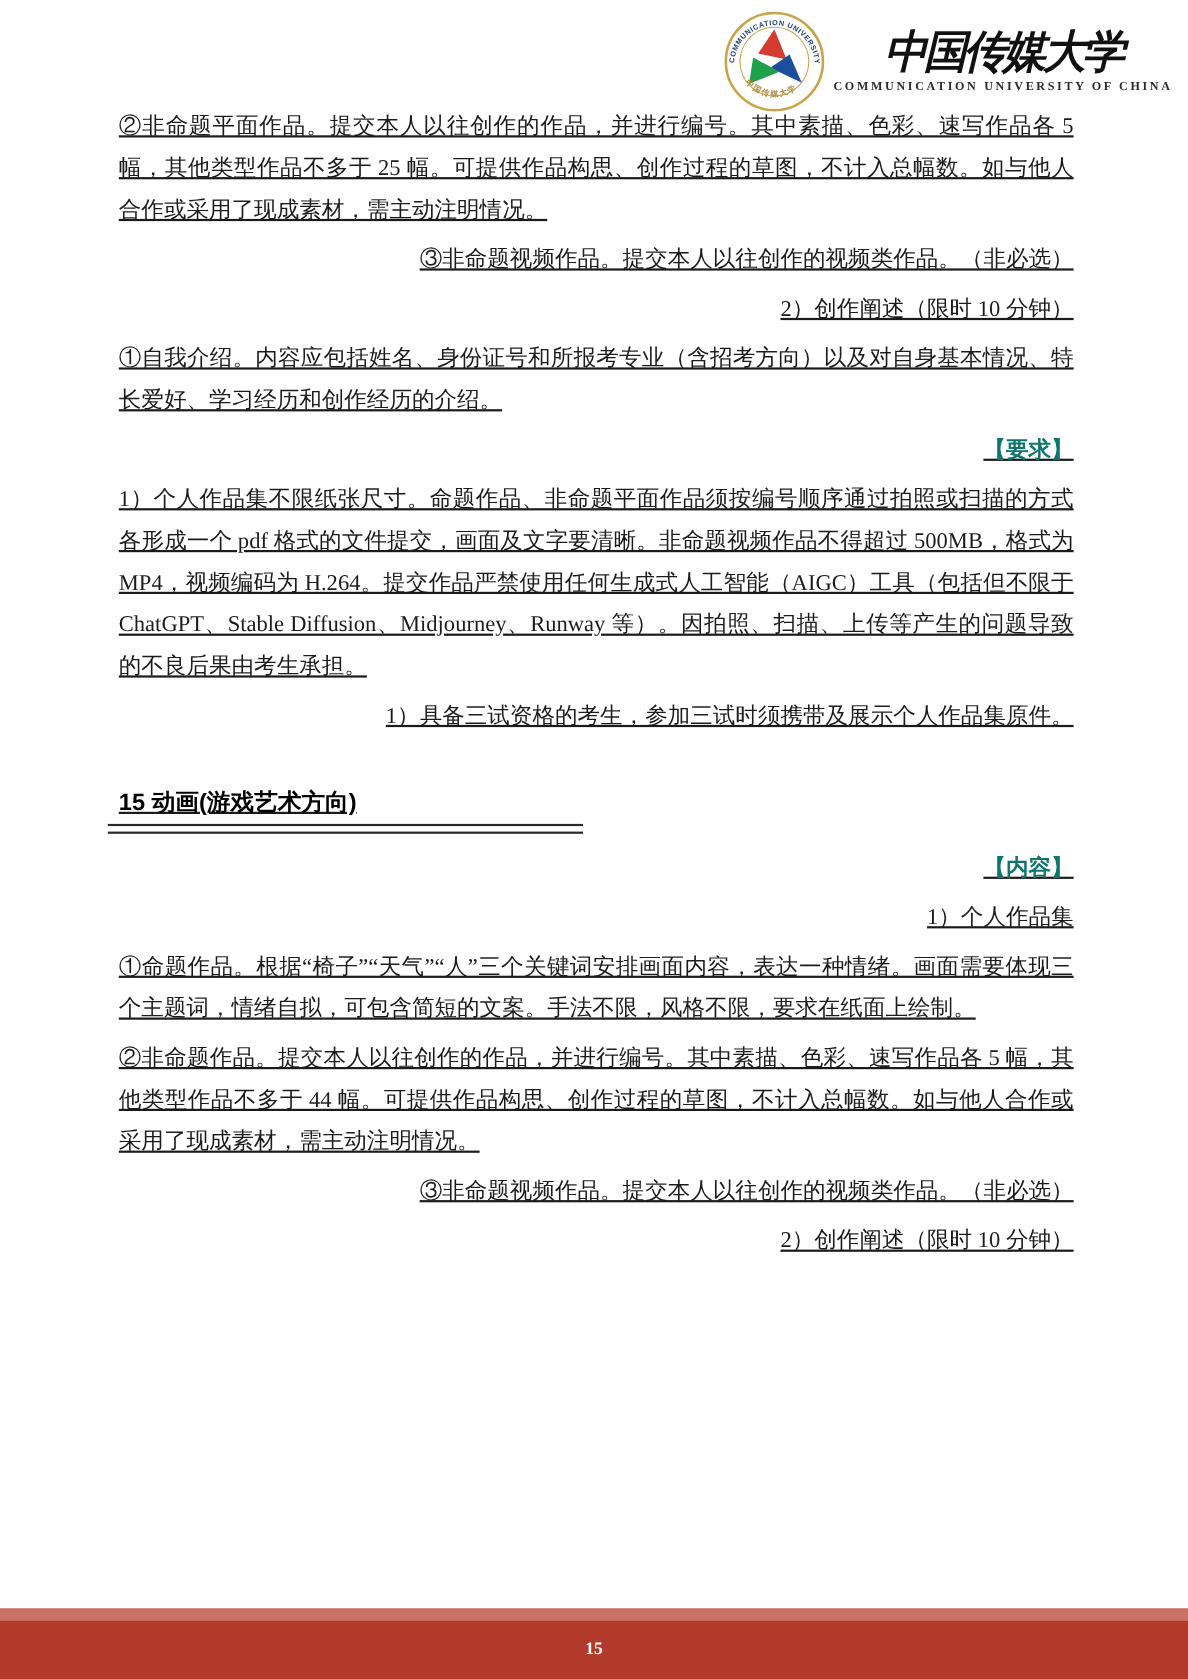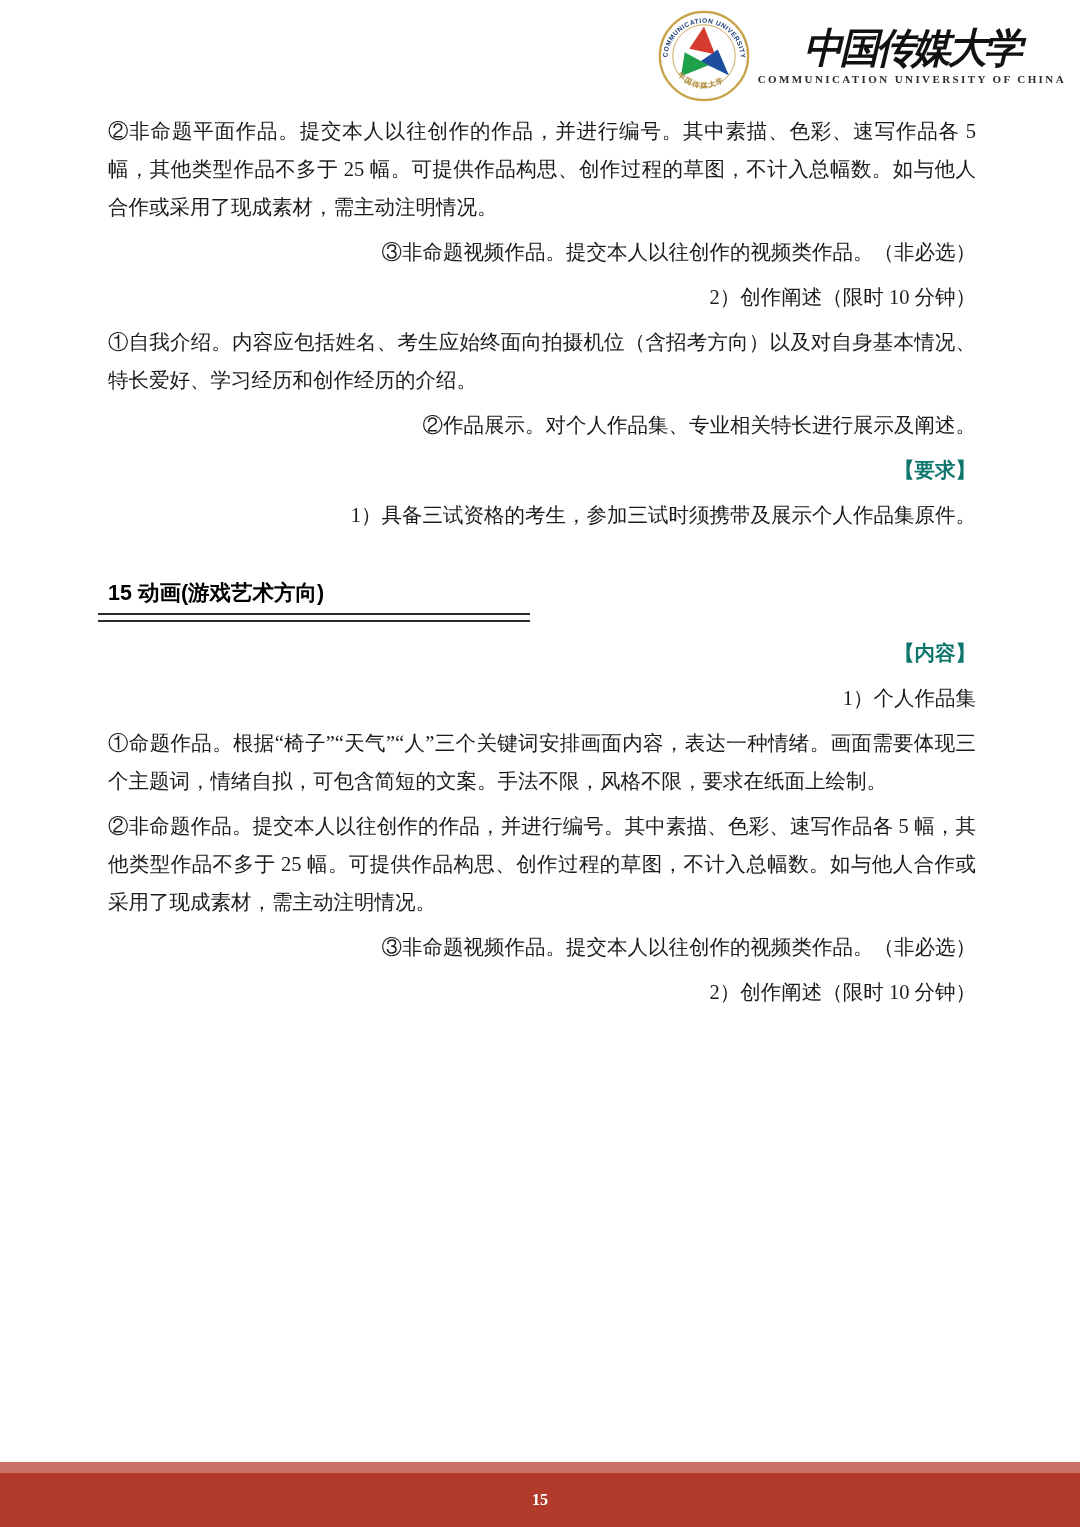--- a/index.html
+++ b/index.html
@@ -29,21 +29,21 @@
     transform: scaleY(1.05);
   }
   .uni-en {
     font-family: "Liberation Serif", "DejaVu Serif", serif;
     font-weight: bold; font-size: 11px; letter-spacing: 2.4px;
     color: #2b2b2b; margin-top: 3px; white-space: nowrap;
   }
 
   
   .content {
-    position: absolute; top: 112px; left: 108px; right: 104px;
+    position: absolute; top: 96px; left: 108px; right: 104px; text-decoration: underline;
   }
   .para {
     font-size: 20.5px; line-height: 38px;
     text-align: justify; text-justify: inter-ideograph;
     margin-bottom: 7px;
     word-break: break-word;
   }
   .para.single { text-align: right; }
   .bold-label {
     font-family: "Liberation Sans", "DejaVu Sans", sans-serif;
@@ -104,33 +104,33 @@
       <div class="uni-en">COMMUNICATION  UNIVERSITY  OF  CHINA</div>
     </div>
   </div>
 
   <div class="content">
 
     <div class="section-a">
       <div class="para">②非命题平面作品。提交本人以往创作的作品，并进行编号。其中素描、色彩、速写作品各 5 幅，其他类型作品不多于 25 幅。可提供作品构思、创作过程的草图，不计入总幅数。如与他人合作或采用了现成素材，需主动注明情况。</div>
       <div class="para single">③非命题视频作品。提交本人以往创作的视频类作品。（非必选）</div>
       <div class="para single">2）创作阐述（限时 10 分钟）</div>
-      <div class="para">①自我介绍。内容应包括姓名、考生应始终面向拍摄机位（含招考方向）以及对自身基本情况、特长爱好、学习经历和创作经历的介绍。</div>
-      <div class="para single">②作品展示。对个人作品集、专业相关特长进行展示及阐述。</div>
+      <div class="para">①自我介绍。内容应包括姓名、身份证号和所报考专业（含招考方向）以及对自身基本情况、特长爱好、学习经历和创作经历的介绍。</div>
       <div class="para single bold-label">【要求】</div>
+      <div class="para">1）个人作品集不限纸张尺寸。命题作品、非命题平面作品须按编号顺序通过拍照或扫描的方式各形成一个 pdf 格式的文件提交，画面及文字要清晰。非命题视频作品不得超过 500MB，格式为 MP4，视频编码为 H.264。提交作品严禁使用任何生成式人工智能（AIGC）工具（包括但不限于 ChatGPT、Stable Diffusion、Midjourney、Runway 等）。因拍照、扫描、上传等产生的问题导致的不良后果由考生承担。</div>
       <div class="para single">1）具备三试资格的考生，参加三试时须携带及展示个人作品集原件。</div>
     </div>
 
     <div class="section-b">
       <div class="heading">15 动画(游戏艺术方向)</div>
       <div class="double-rule"></div>
       <div class="para single bold-label">【内容】</div>
       <div class="para single">1）个人作品集</div>
       <div class="para">①命题作品。根据“椅子”“天气”“人”三个关键词安排画面内容，表达一种情绪。画面需要体现三个主题词，情绪自拟，可包含简短的文案。手法不限，风格不限，要求在纸面上绘制。</div>
-      <div class="para">②非命题作品。提交本人以往创作的作品，并进行编号。其中素描、色彩、速写作品各 5 幅，其他类型作品不多于 25 幅。可提供作品构思、创作过程的草图，不计入总幅数。如与他人合作或采用了现成素材，需主动注明情况。</div>
+      <div class="para">②非命题作品。提交本人以往创作的作品，并进行编号。其中素描、色彩、速写作品各 5 幅，其他类型作品不多于 44 幅。可提供作品构思、创作过程的草图，不计入总幅数。如与他人合作或采用了现成素材，需主动注明情况。</div>
       <div class="para single">③非命题视频作品。提交本人以往创作的视频类作品。（非必选）</div>
       <div class="para single">2）创作阐述（限时 10 分钟）</div>
     </div>
 
   </div>
 
   <div class="footer">
     <div class="footer-strip" style="background: rgb(202, 112, 101);"></div>
     <div class="footer-main" style="background: rgb(177, 58, 43);">
       <span class="page-number">15</span>

